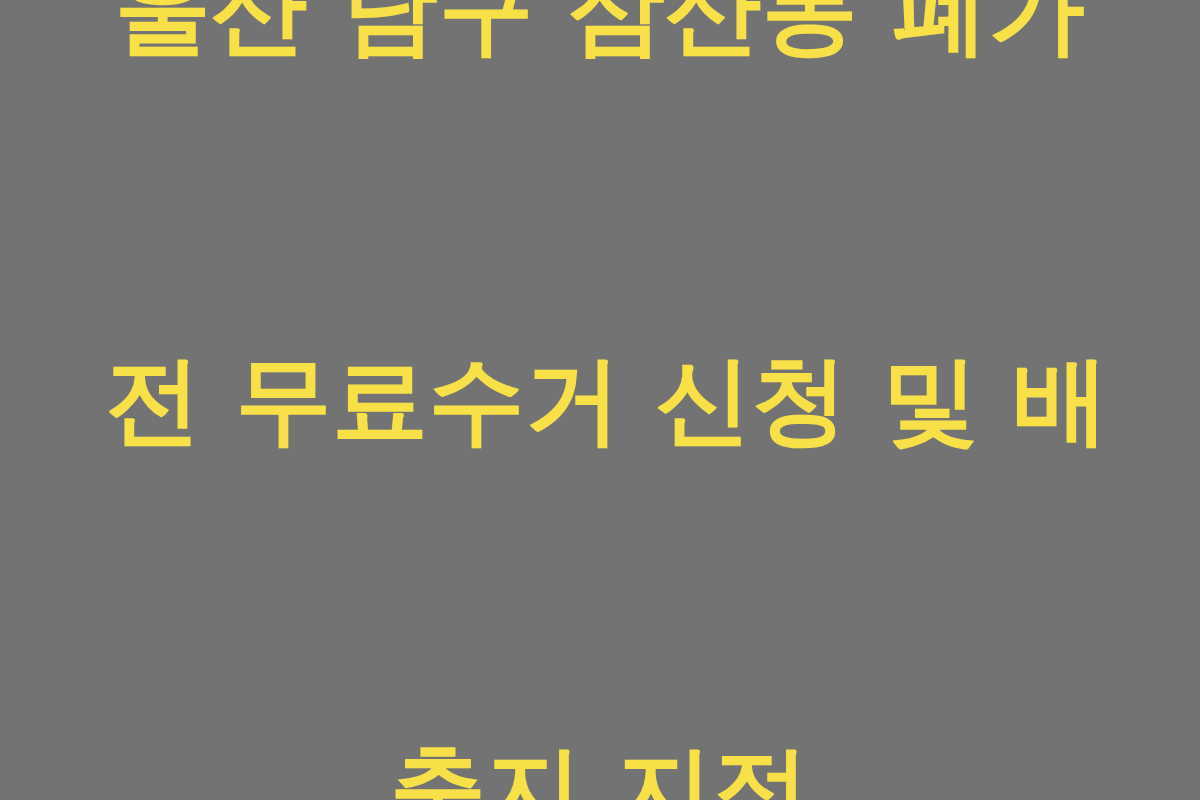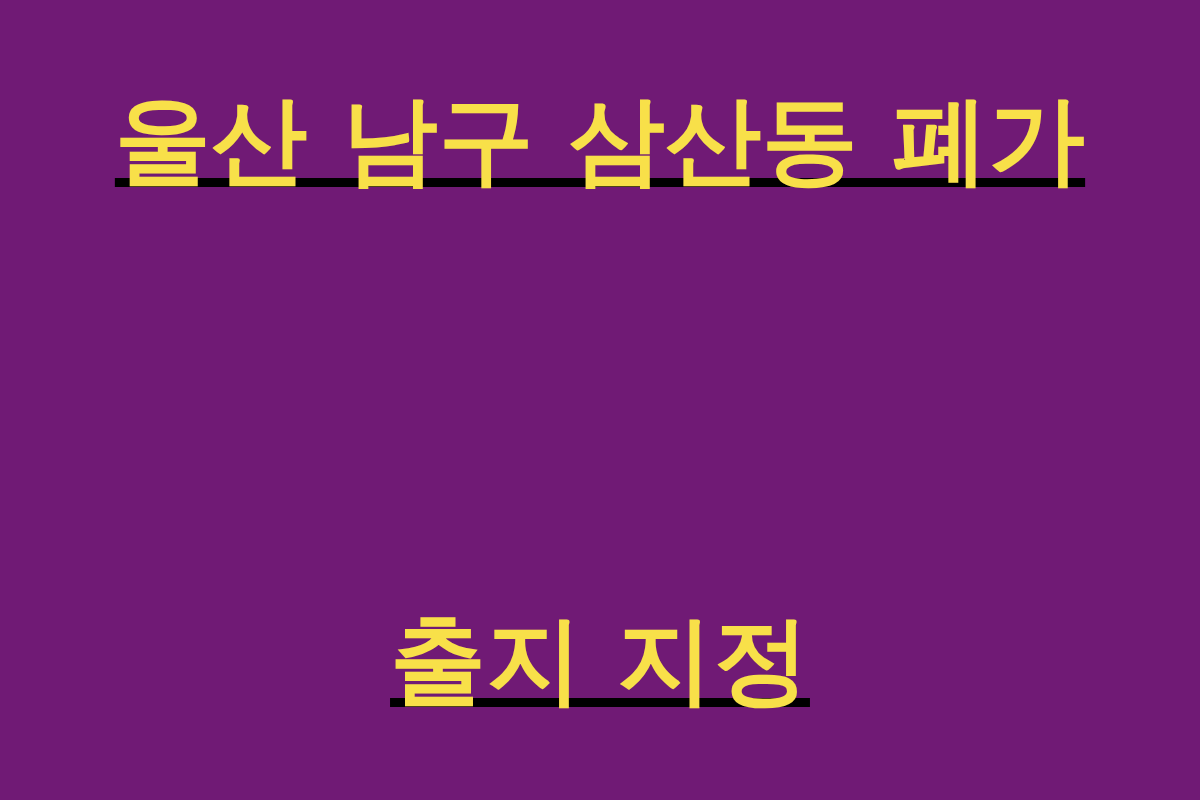--- a/index.html
+++ b/index.html
@@ -45,24 +45,25 @@
   }
 
   .headline-line {
     display: block;
     white-space: nowrap;
   }
 </style>
 </head>
 <body>
 
-<div id="banner" style="background: #701a75; text-decoration: underline;">
+<div id="banner" style="background: #737373;">
 
   <h1 id="headline" style="color: rgb(248, 224, 73);">
 
     <span class="headline-line">울산 남구 삼산동 폐가</span>
 
+    <span class="headline-line">전 무료수거 신청 및 배</span>
 
     <span class="headline-line">출지 지정</span>
 
   </h1>
 
 </div>
 
 </body></html>

